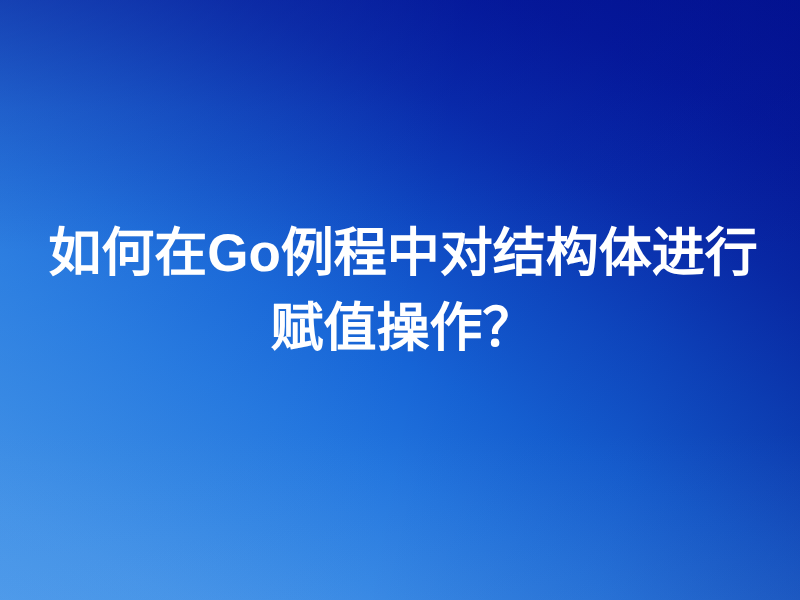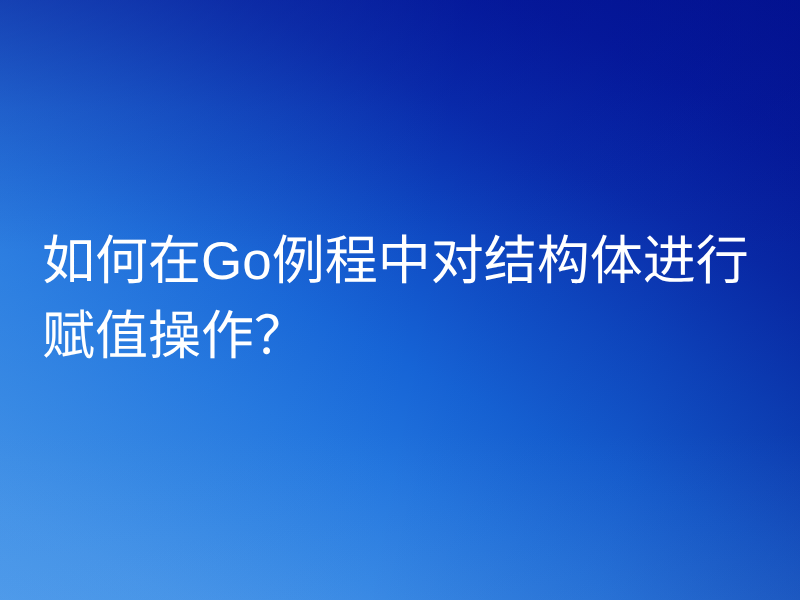--- a/index.html
+++ b/index.html
@@ -73,30 +73,30 @@
     width: 800px;
     height: 600px;
     display: flex;
     align-items: flex-start;
     box-sizing: border-box;
     padding: 212px 24px 0 30px;
     z-index: 2;
   }
 
   .headline {
-    margin: 12px;
+    margin: 4px;
     color: #ffffff;
     font-family: "Liberation Sans", "DejaVu Sans", sans-serif;
     font-size: 53px;
-    font-weight: 400;
+    font-weight: 700;
     line-height: 75px;
     letter-spacing: 0px;
     white-space: normal;
     word-break: break-all;
-    text-align: left;
+    text-align: center;
     max-width: 752px;
     -webkit-font-smoothing: antialiased;
     text-rendering: geometricPrecision;
   }
 </style>
 </head>
 <body>
 
 <div class="card">
   <div class="headline-wrap">

